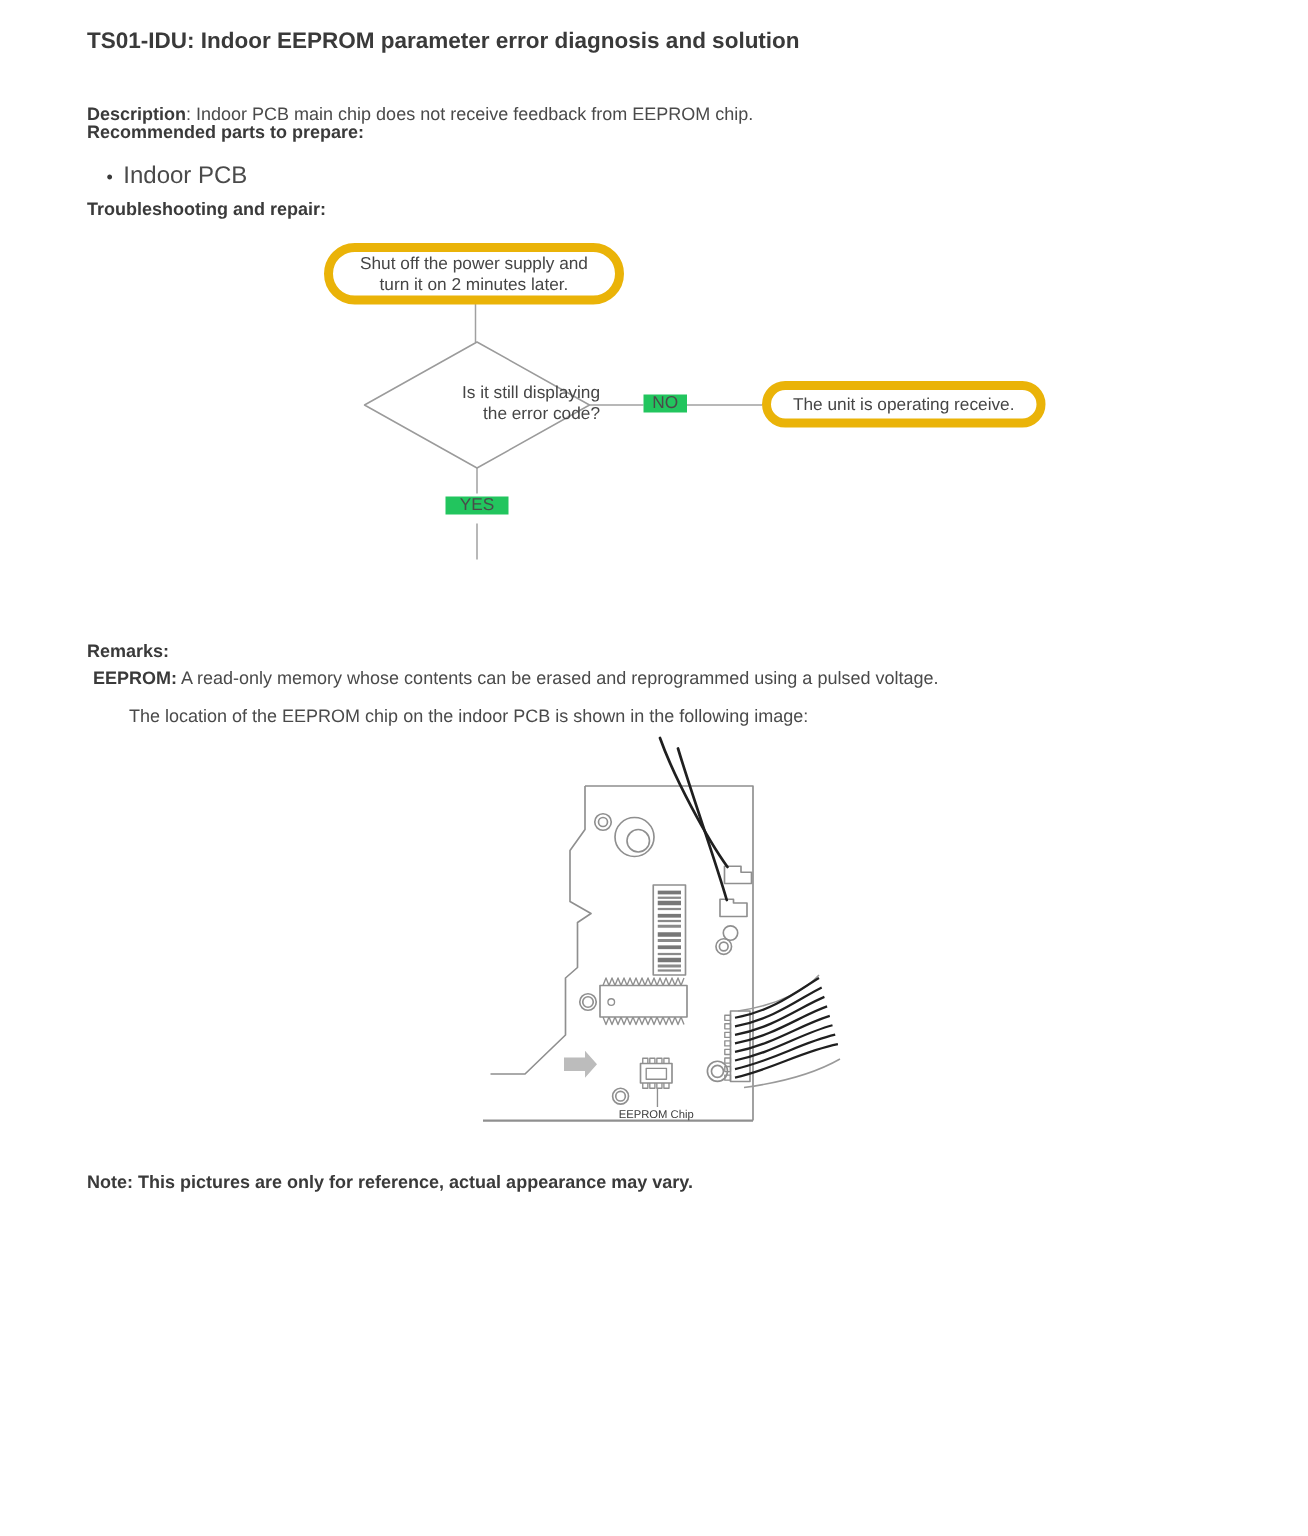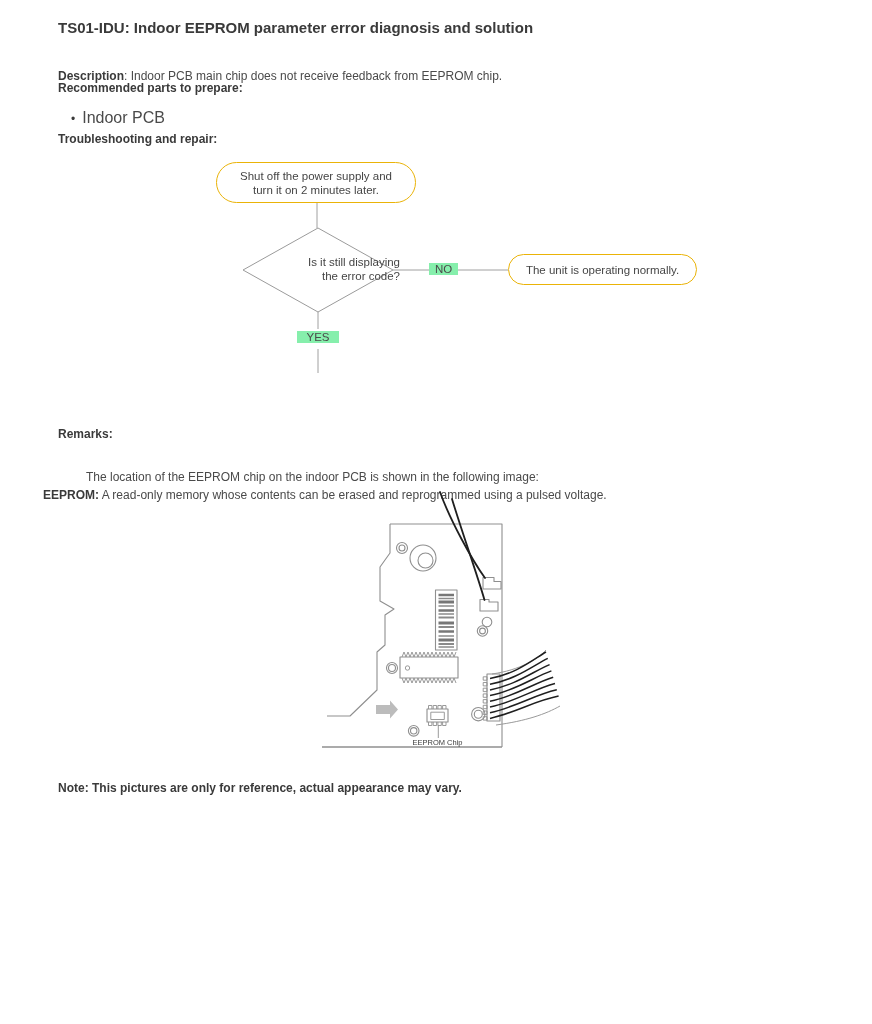--- a/index.html
+++ b/index.html
@@ -11,39 +11,39 @@
   .abs { position:absolute; white-space:nowrap; }
   .title { left:58px; top:19px; font-size:15px; font-weight:bold; color:#3a3a3a; }
   .para  { font-size:12px; color:#4a4a4a; }
   .para b, .bold { font-weight:bold; color:#3a3a3a; }
   .desc        { left:58px; top:53px;margin-top:16px; }
   .h-parts     { left:58px; top:81px; font-size:12px; font-weight:bold; color:#3a3a3a; }
   .bullet-item { left:71px; top:109px; font-size:16px; }
   .bullet-item .bullet::before { content:"\2022"; margin-right:7px; font-size:12px; color:#3a3a3a; }
   .h-trouble   { left:58px; top:132px; font-size:12px; font-weight:bold; color:#3a3a3a; }
   .h-remarks   { left:58px; top:427px; font-size:12px; font-weight:bold; color:#3a3a3a; }
-  .remark-line { left:43px; top:445px;margin-top:43px; }
+  .remark-line { left:62px; top:445px; }
   .loc-line    { left:58px; top:470px;margin-left:28px; }
   .note-line   { left:58px; top:781px; font-size:12px; font-weight:bold; color:#3a3a3a; }
 
   
   .flowchart { position:absolute; left:0; top:160px; width:872px; height:256px; }
   .flowchart svg { position:absolute; left:0; top:0; }
   .fc-text { font-size:11.5px; color:#454545; line-height:14px; }
   .stadium {
-    position:absolute; background:#ffffff; border:1px solid #eab308;
+    position:absolute; background:#ffffff; border:6px solid #eab308;
     display:flex; align-items:center; justify-content:center; text-align:center;
     box-sizing:border-box;
   }
   .st-start { left:216px; top:2px;   width:200px; height:41px; border-radius:21px; }
   .st-no    { left:508px; top:94px;  width:189px; height:31px; border-radius:16px; }
   .st-yes   { left:220px; top:213px; width:193px; height:36px; border-radius:18px; }
   .pre { white-space:pre-line; }
   .decision-text { position:absolute; left:236px; top:95px; width:164px; text-align:right; }
-  .edge-label { position:absolute; text-align:center; font-size:11.5px; color:#4a4a4a; background:#86efac; }
+  .edge-label { position:absolute; text-align:center; font-size:11.5px; color:#4a4a4a; background:#22c55e; }
   .lbl-no  { left:429px; top:103px; width:29px; }
   .lbl-yes { left:297px; top:171px; width:42px; }
 
   
   .pcb-svg { position:absolute; left:318px; top:488px; }
   .pcb-svg text { font-family:"Liberation Sans", sans-serif; }
 </style>
 </head>
 <body>
 
@@ -75,21 +75,21 @@
       <span class="fc-text pre">Shut off the power supply and
 turn it on 2 minutes later.</span>
     </div>
 
     <div class="decision-text fc-text pre">Is it still displaying
 the error code?</div>
 
     <div class="edge-label lbl-no">NO</div>
 
     <div class="stadium st-no">
-      <span class="fc-text">The unit is operating normally.</span>
+      <span class="fc-text">The unit is operating receive.</span>
     </div>
 
     <div class="edge-label lbl-yes">YES</div>
 
   </div>
 
   <div class="abs h-remarks">Remarks:</div>
 
   <div class="abs para remark-line"><b>EEPROM:</b><span> A read-only memory whose contents can be erased and reprogrammed using a pulsed voltage.</span></div>
 

